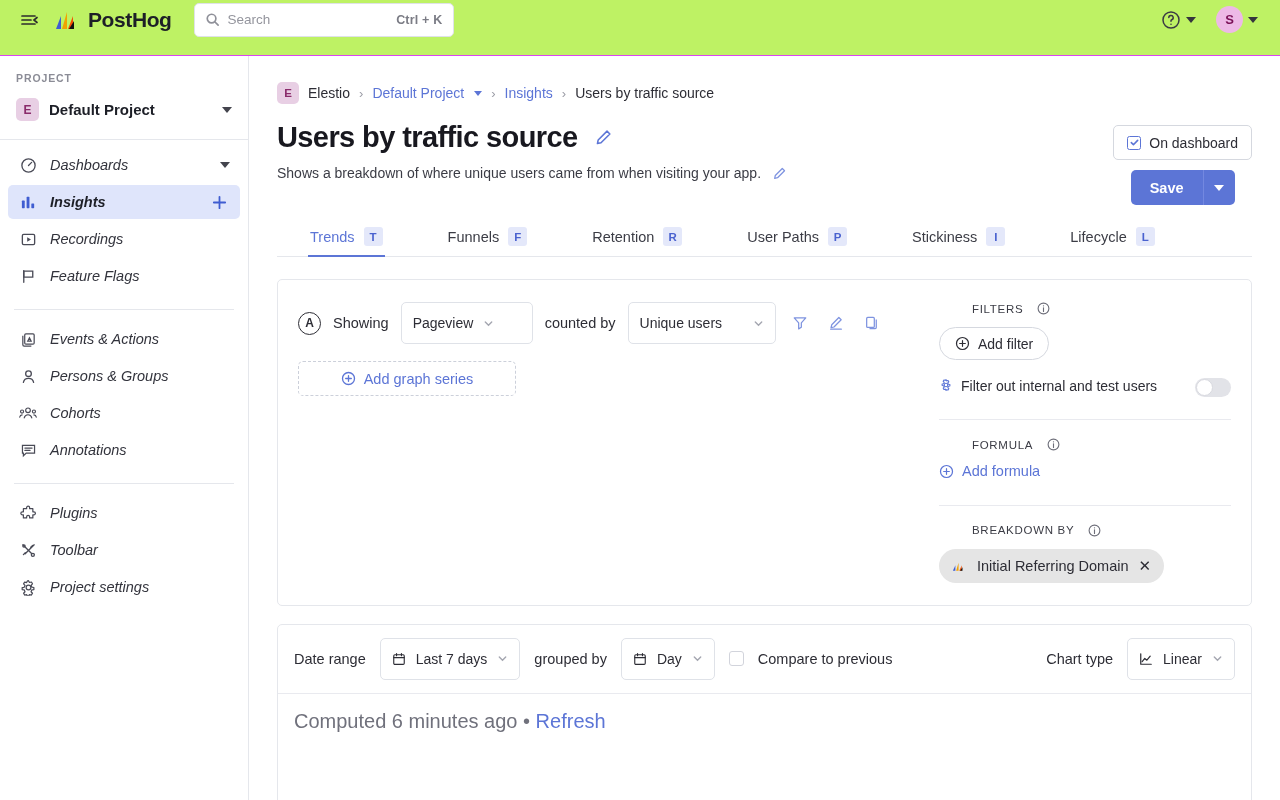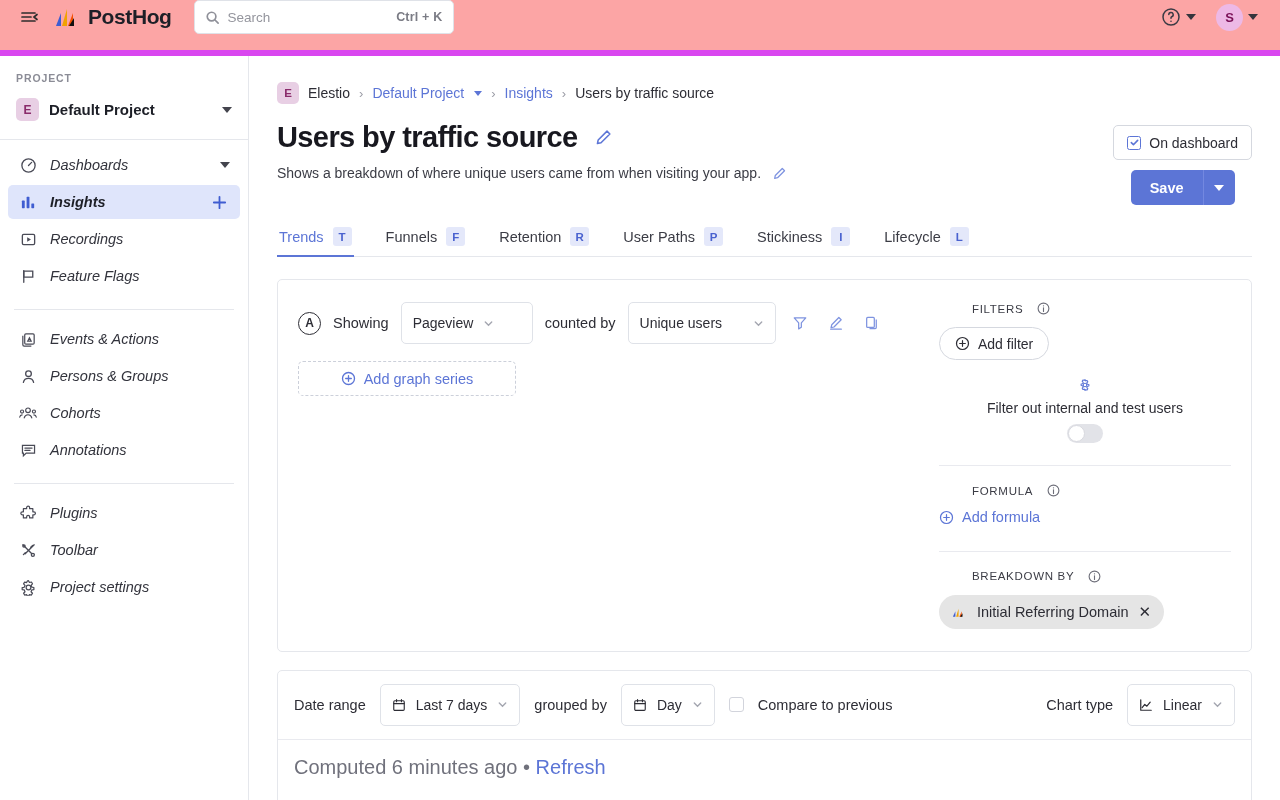--- a/index.html
+++ b/index.html
@@ -10,22 +10,22 @@
     color: #2d2d2d;
     overflow: hidden;
   }
   body { display: flex; flex-direction: column; }
 
   
   .topbar {
     height: 56px; min-height: 56px;
     display: flex; align-items: center;
     padding: 0 18px 16px 14px;
-    border-bottom: 6px solid #d946ef;
-    background: #fca5a5;
+    border-bottom: 1px solid #d946ef;
+    background: #bef264;
   }
   .hamburger {
     width: 30px; height: 30px;
     display: flex; align-items: center; justify-content: center;
     cursor: pointer; color: #2d2d2d; margin-right: 10px;
   }
   .brand { display: flex; align-items: center; gap: 8px; cursor: pointer; margin-right: 22px; }
   .brand-logo { width: 26px; height: 26px; display: block; }
   .brand-name {
     font-size: 21px; font-weight: bold; letter-spacing: -0.4px; color: #1d1f27;
@@ -138,21 +138,21 @@
     border-radius: 0 5px 5px 0; border-left: 1px solid #7388e0;
     display: flex; align-items: center; justify-content: center; cursor: pointer;
   }
   .btn-primary-caret i { width: 0; height: 0; border-left: 5px solid transparent; border-right: 5px solid transparent; border-top: 6px solid #fff; display: block; }
 
   
   .tabs { display: flex; gap: 30px; margin-top: 22px; border-bottom: 1px solid #e5e7ec; }
   .tab {
     display: flex; align-items: center; gap: 9px;
     padding: 0 2px 10px 2px; font-size: 14.5px; color: #3b3c45;
-    cursor: pointer; position: relative;
+    cursor: pointer; position: relative; margin-left: 31px;
   }
   .tab.active { color: #5c75d6; font-weight: normal; }
   .tab.active::after { content: ""; position: absolute; left: 0; right: 0; bottom: -1px; height: 2.5px; background: #5c75d6; }
   .kbd {
     min-width: 19px; height: 19px; padding: 0 4px;
     background: #e4e8fa; color: #4a62cf; border-radius: 3px;
     font-size: 11.5px; font-weight: bold;
     display: flex; align-items: center; justify-content: center;
   }
 
@@ -189,21 +189,21 @@
   .sec-head {
     font-size: 11.5px; font-weight: normal; letter-spacing: 0.7px;
     color: #3b3c45; display: flex; align-items: center; gap: 14px; margin-left: 33px;
   }
   .info-i { width: 13px; height: 13px; display: inline-flex; color: #6d6e79; }
   .pill-btn {
     margin-top: 12px; height: 33px; display: inline-flex; align-items: center; gap: 8px;
     padding: 0 15px; border: 1px solid #d5d8df; border-radius: 17px;
     font-size: 14px; color: #2d2d35; background: #fff; cursor: pointer;
   }
-  .toggle-row { margin-top: 18px; display: flex; align-items: center; gap: 8px; flex-direction: column; }
+  .toggle-row { margin-top: 18px; display: flex; gap: 8px; }
   .gear-i { color: #5c75d6; display: flex; }
   .toggle-txt { font-size: 14px; color: #2d2d35; flex: 1; }
   .toggle {
     width: 36px; height: 19px; border-radius: 10px; background: #e2e3e8;
     position: relative; cursor: pointer; flex-shrink: 0;
   }
   .toggle .knob {
     position: absolute; left: 1px; top: 1px; width: 17px; height: 17px;
     border-radius: 50%; background: #fff; border: 1px solid #d8d9df;
   }

